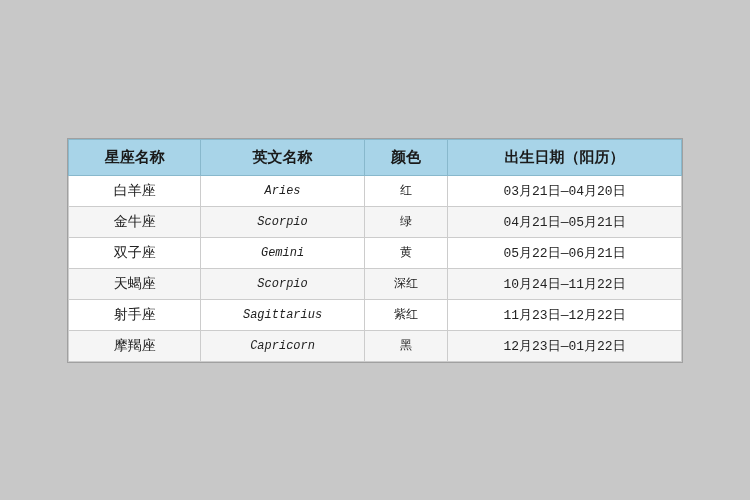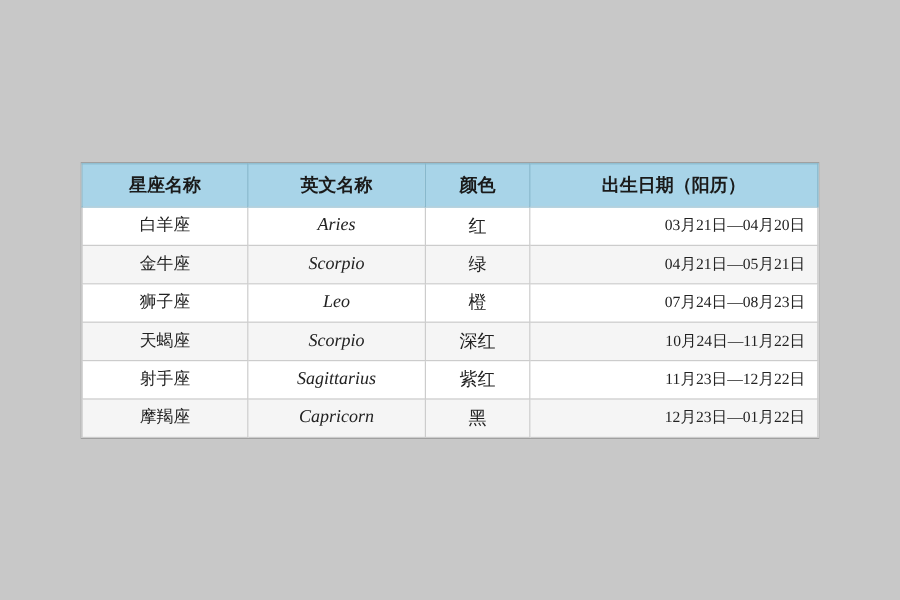--- a/index.html
+++ b/index.html
@@ -37,45 +37,45 @@
       border: 1px solid #88b8cc;
       padding: 8px 10px;
       text-align: center;
       font-size: 15px;
       font-weight: bold;
       color: #1a1a1a;
     }
 
     tbody tr {
       background-color: #ffffff;
+      font-family: Liberation Mono, monospace;
     }
 
     tbody tr:nth-child(even) {
       background-color: #f5f5f5;
     }
 
     tbody td {
       border: 1px solid #cccccc;
       padding: 6px 10px;
       text-align: center;
-      font-size: 15px;
+      font-size: 12px;
       color: #222222;
     }
 
     tbody td:first-child {
       font-size: 14px;
     }
 
     tbody td:nth-child(2) {
       font-style: italic;
     }
 
     tbody td:nth-child(4) {
       font-size: 13px;
-      text-align: right;
     }
   </style>
 </head>
 <body>
 
 <div class="table-container">
   <table>
     <thead>
       <tr>
         <th>星座名称</th>
@@ -91,24 +91,24 @@
           <td>红</td>
           <td>03月21日—04月20日</td>
         </tr>
         <tr>
           <td>金牛座</td>
           <td>Scorpio</td>
           <td>绿</td>
           <td>04月21日—05月21日</td>
         </tr>
         <tr>
-          <td>狮子座</td>
-          <td>Leo</td>
-          <td>橙</td>
-          <td>07月24日—08月23日</td>
+          <td>双子座</td>
+          <td>Gemini</td>
+          <td>黄</td>
+          <td>05月22日—06月21日</td>
         </tr>
         <tr>
           <td>天蝎座</td>
           <td>Scorpio</td>
           <td>深红</td>
           <td>10月24日—11月22日</td>
         </tr>
         <tr>
           <td>射手座</td>
           <td>Sagittarius</td>

